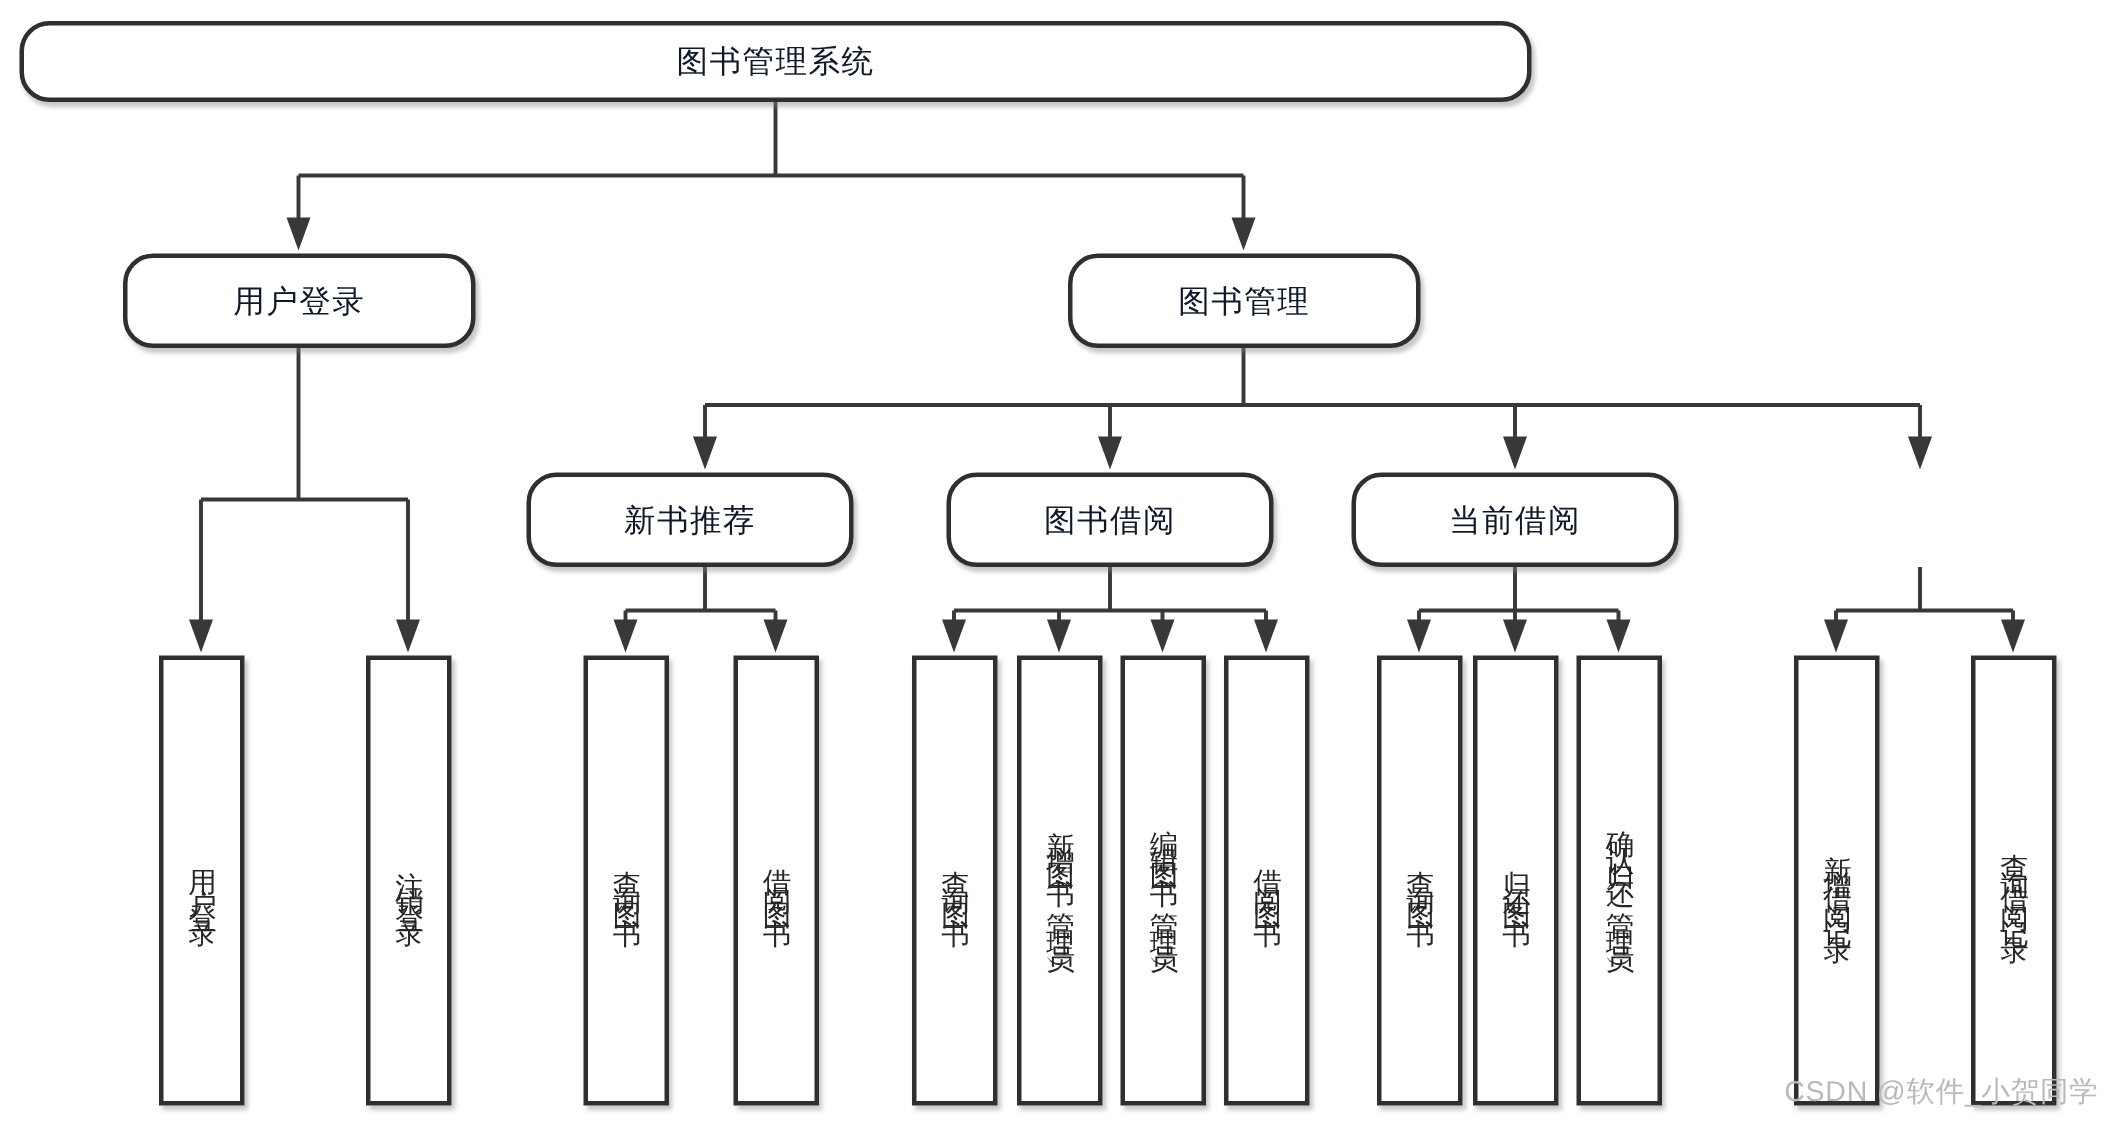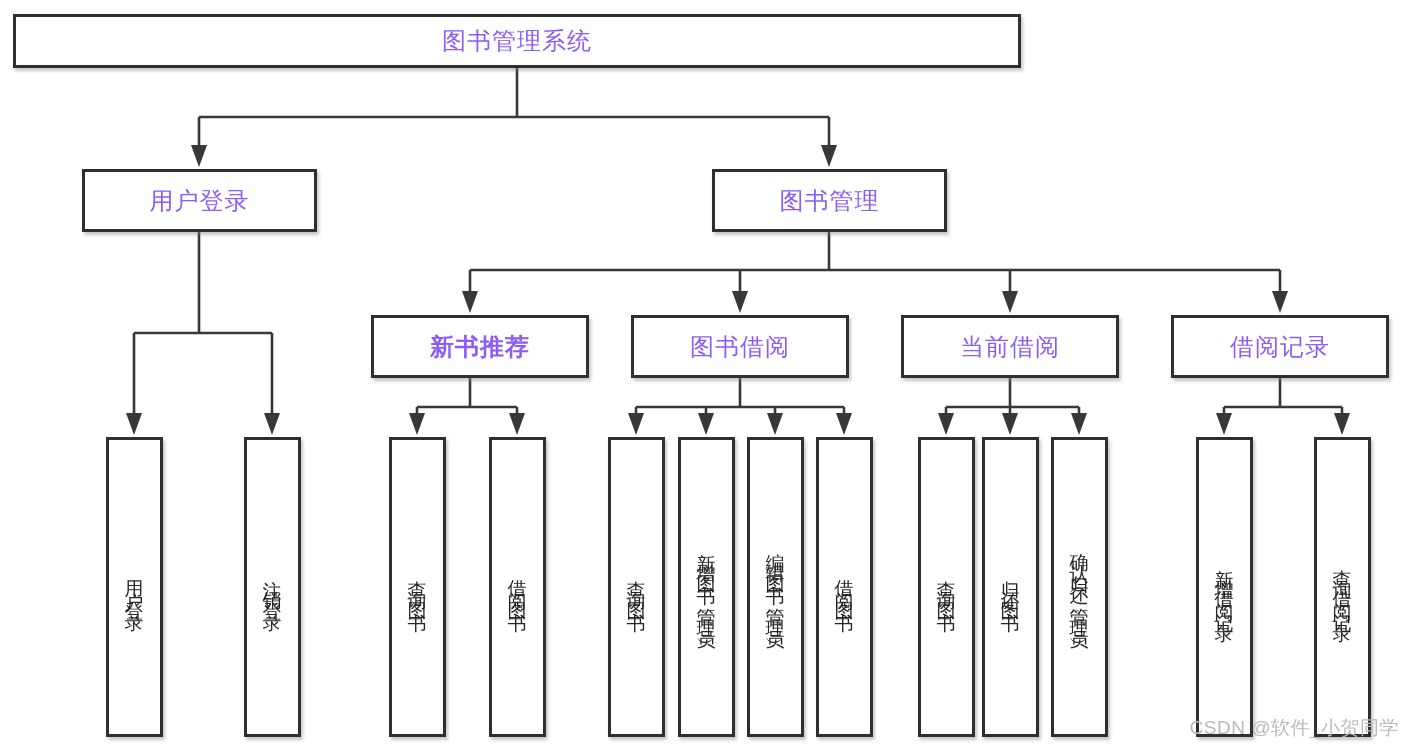--- a/index.html
+++ b/index.html
@@ -34,43 +34,44 @@
     position: absolute;
     box-sizing: border-box;
     border: 3px solid #2f2f2f;
     background: #ffffff;
     display: flex;
     align-items: center;
     justify-content: center;
     box-shadow: 2px 3px 3px rgba(130,130,130,0.45);
   }
   .hbox {
-    font-size: 24px;
-    color: #8b5cf6;
+    font-size: 21px;
+    color: #0f172a;
     letter-spacing: 1px;
+    border-radius: 20px;
   }
   .vbox {
     top: 437px;
     width: 57px;
     height: 300px;
   }
   .vtext {
     writing-mode: vertical-rl;
     text-orientation: mixed;
     font-size: 19px;
     color: #262626;
     letter-spacing: 11px;
     line-height: 1;
     white-space: nowrap;
   }
   .root-box   { left: 13px;  top: 14px;  width: 1008px; height: 54px; }
   .l2-a       { left: 82px;  top: 169px; width: 235px;  height: 63px; }
   .l2-b       { left: 712px; top: 169px; width: 235px;  height: 63px; }
   .l3         { top: 315px;  width: 218px; height: 63px; }
-  .l3-0 { left: 371px; font-weight: bold;  }
+  .l3-0 { left: 351px;  }
   .l3-1 { left: 631px;  }
   .l3-2 { left: 901px;  }
   .l3-3 { left: 1171px; }
   .leaf-0  { left: 106px;  }
   .leaf-1  { left: 244px;  }
   .leaf-2  { left: 389px;  }
   .leaf-3  { left: 489px;  }
   .leaf-4  { left: 608px;  }
   .leaf-5  { left: 678px;  }
   .leaf-6  { left: 747px;  }
@@ -129,23 +130,20 @@
 
   <div class="hbox l3 l3-0">
     <span>新书推荐</span>
   </div>
   <div class="hbox l3 l3-2">
     <span>当前借阅</span>
   </div>
   <div class="hbox l3 l3-1">
     <span>图书借阅</span>
   </div>
-  <div class="hbox l3 l3-3">
-    <span>借阅记录</span>
-  </div>
 
   <div class="vbox leaf-0">
     <span class="vtext">用户登录</span>
   </div>
   <div class="vbox leaf-1">
     <span class="vtext">注销登录</span>
   </div>
 
   <div class="vbox leaf-2">
     <span class="vtext">查询图书</span>

